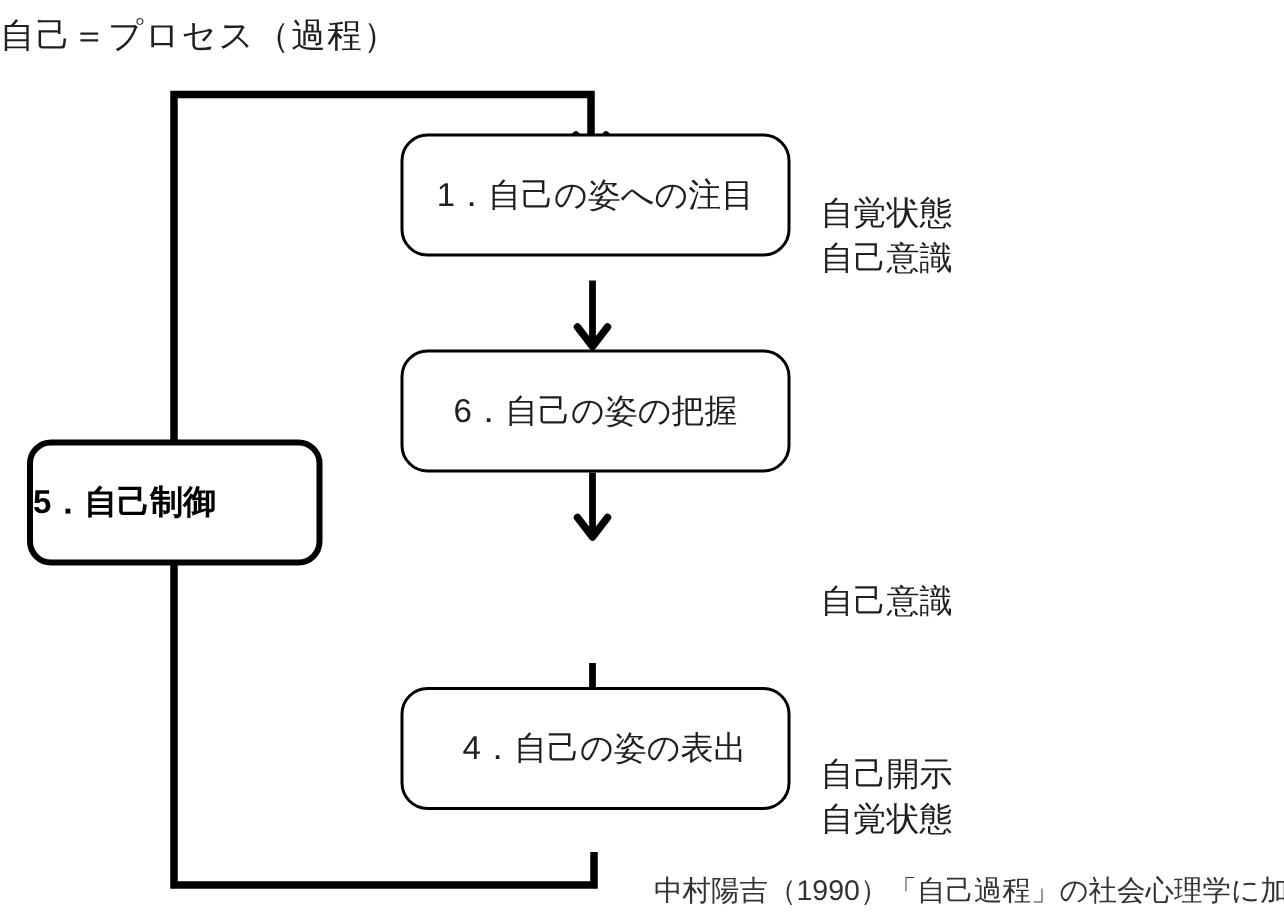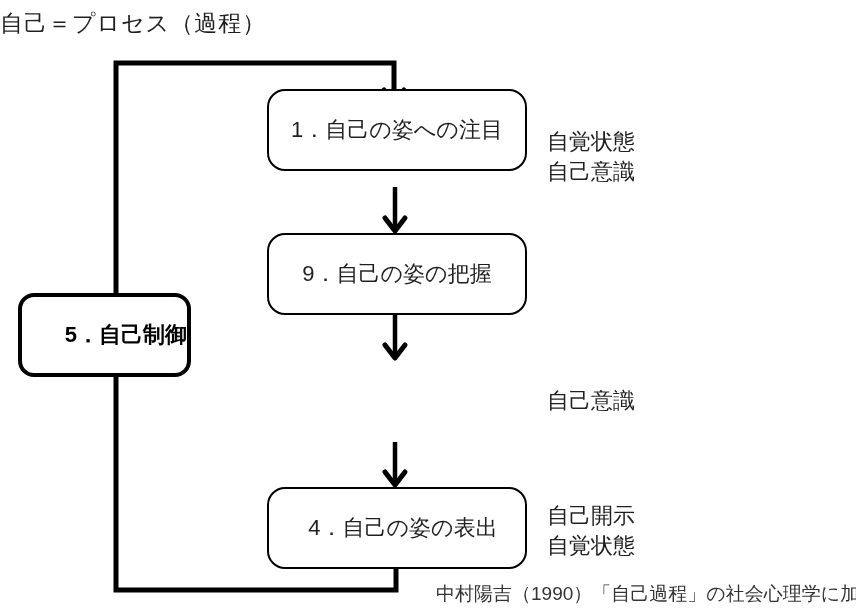--- a/index.html
+++ b/index.html
@@ -51,35 +51,35 @@
     display: flex;
     align-items: center;
     justify-content: center;
     font-size: 22px;
     color: #1f1f1f;
     white-space: nowrap;
   }
   .step1 { top: 89px; }
   .step2 { top: 233px; }
   .step3 { top: 360px; }
-  .step4 { top: 487px; padding-left: 12px; }
+  .step4 { top: 458px; padding-left: 12px; }
   .control {
     position: absolute;
     left: 18px;
     top: 293px;
-    width: 173px;
+    width: 197px;
     height: 84px;
     box-sizing: border-box;
     border: 4px solid #000000;
     border-radius: 16px;
     background: #ffffff;
     z-index: 2;
     display: flex;
     align-items: center;
-    justify-content: flex-end;
+    justify-content: flex-start;
     font-size: 22px;
     font-weight: bold;
     color: #000000;
     white-space: nowrap;
   }
   .note {
     position: absolute;
     left: 547px;
     font-size: 22px;
     line-height: 30px;
@@ -120,21 +120,21 @@
     <polyline class="head" points="385,345 395,358 405,345"></polyline>
 
     <line class="shaft" x1="395" y1="442" x2="395" y2="481"></line>
     <polyline class="head" points="385,472 395,485 405,472"></polyline>
   </svg>
 
   <div class="step step1">
     <span>1．自己の姿への注目</span>
   </div>
   <div class="step step2">
-    <span>9．自己の姿の把握</span>
+    <span>6．自己の姿の把握</span>
   </div>
   <div class="step step4">
     <span>4．自己の姿の表出</span>
   </div>
 
   <div class="control">
     <span>5．自己制御</span>
   </div>
 
   <div class="note note1">

